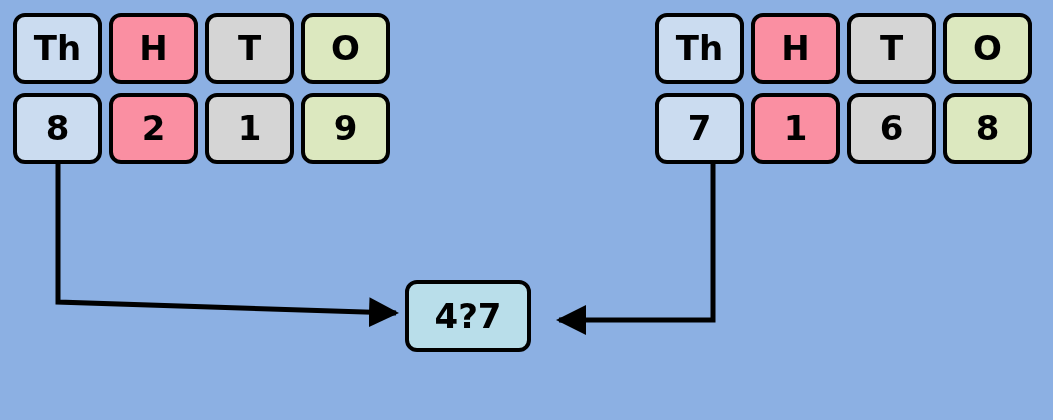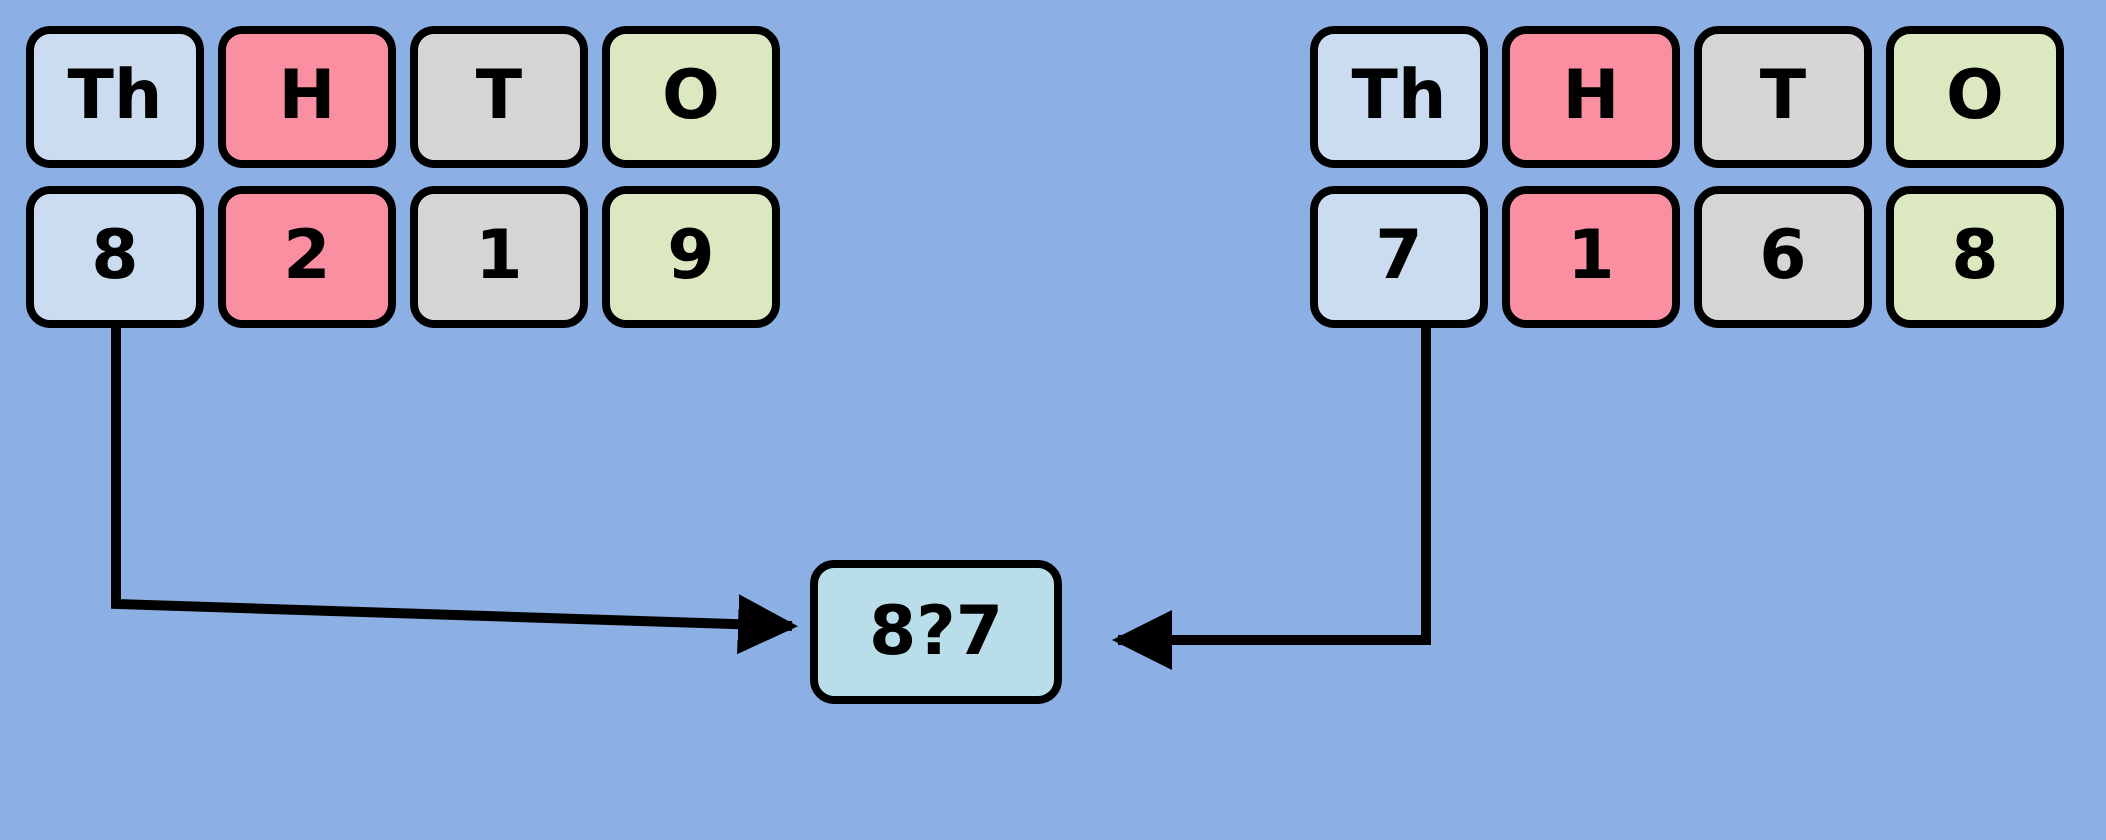--- a/index.html
+++ b/index.html
@@ -152,16 +152,16 @@
       </div>
     <div class="cell c-gray">
         <span class="txt">6</span>
       </div>
     <div class="cell c-green">
         <span class="txt">8</span>
       </div>
   </div>
 
   <div id="result-box">
-    <span class="txt">8?7</span>
+    <span class="txt">4?7</span>
   </div>
 
 </div>
 
 </body></html>

